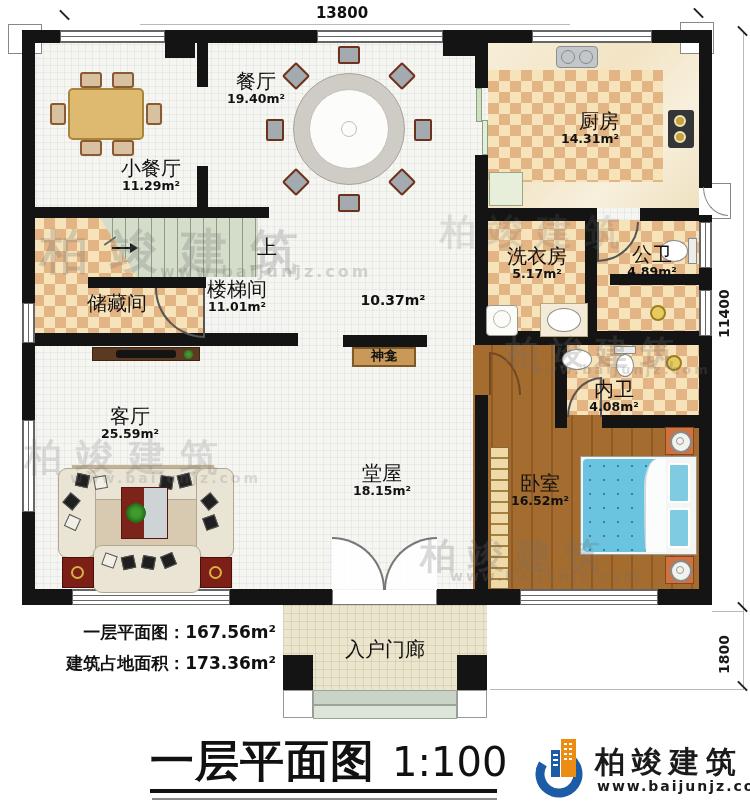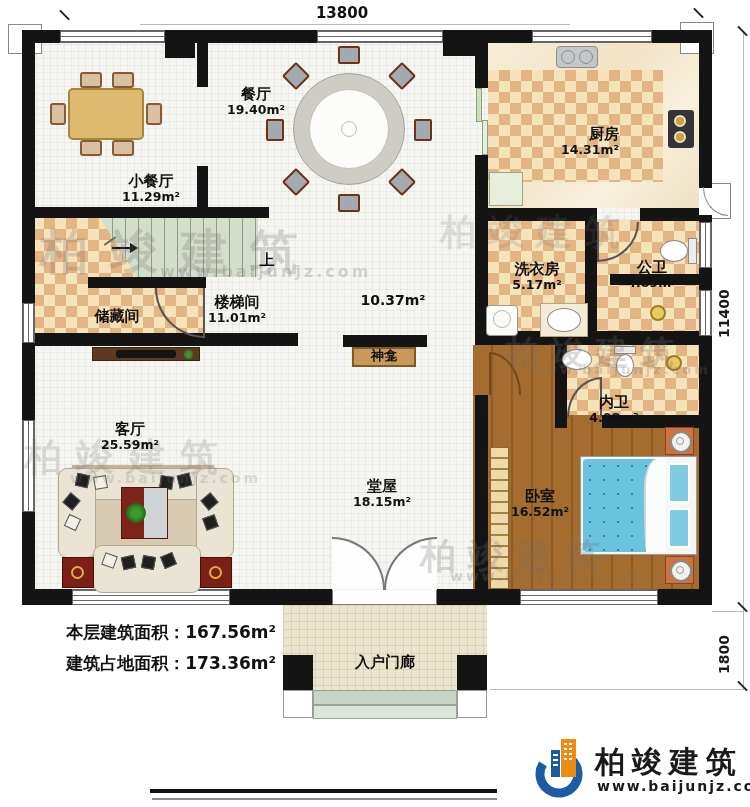--- a/index.html
+++ b/index.html
@@ -18,21 +18,21 @@
   .porchfloor{background-color:#ebe5cd;
     background-image:linear-gradient(rgba(120,110,70,.14) 1px,transparent 1px),
                      linear-gradient(90deg,rgba(120,110,70,.14) 1px,transparent 1px);
     background-size:8px 8px;}
   .wall{position:absolute;background:#141414;box-sizing:border-box;}
   .winH{position:absolute;box-sizing:border-box;background:repeating-linear-gradient(to bottom,#666 0 1px,#fff 1px 5px);border:1px solid #666;}
   .winV{position:absolute;box-sizing:border-box;background:repeating-linear-gradient(to right,#666 0 1px,#fff 1px 5px);border:1px solid #666;}
   .arc{position:absolute;box-sizing:border-box;}
   .leaf{position:absolute;background:#555;}
   .rlabel{position:absolute;transform:translateX(-50%);text-align:center;line-height:1.12;white-space:nowrap;}
-  .rname{font-size:15px;font-weight:700;margin-top:16px;}
+  .rname{font-size:20px;font-weight:400;}
   .rarea{font-size:12.5px;font-weight:700;}
   .furn{position:absolute;box-sizing:border-box;}
   .wm{position:absolute;color:#6f6f6f;opacity:.25;font-weight:800;white-space:nowrap;}
   .wmu{position:absolute;color:#6f6f6f;opacity:.25;font-weight:700;letter-spacing:3px;white-space:nowrap;}
   .vdim{position:absolute;writing-mode:vertical-rl;transform:rotate(180deg);font-weight:700;font-size:14px;color:#1a1a1a;}
   .tick{position:absolute;width:13px;height:2px;background:#222;transform:rotate(45deg);}
   .dimline{position:absolute;background:#b9b9b9;}
   .cush{position:absolute;width:13px;height:13px;border:1px solid #555;box-sizing:border-box;}
   .chair{position:absolute;background:#a4abb0;border:2px solid #6e321b;box-sizing:border-box;border-radius:2px;}
   .schair{position:absolute;background:#d8c1a0;border:2px solid #8a5a30;box-sizing:border-box;border-radius:3px;}
@@ -281,24 +281,28 @@
   <div class="tick" style="left:736px;top:30px;"></div>
   <div class="tick" style="left:736px;top:606px;"></div>
   <div class="vdim" style="left:716px;top:268px;height:70px;">11400</div>
   <div class="dimline" style="left:743px;top:610px;width:1px;height:80px;"></div>
   <div class="dimline" style="left:712px;top:611px;width:32px;height:1px;"></div>
   <div class="dimline" style="left:490px;top:689px;width:254px;height:1px;"></div>
   <div class="tick" style="left:736px;top:685px;"></div>
   <div class="vdim" style="left:716px;top:630px;height:44px;">1800</div>
 
   <div class="abs" style="left:0px;top:617px;width:276px;text-align:right;font-size:17px;font-weight:600;line-height:31px;">
-    <div>本层建筑面积：167.56m²</div>
+    <div>一层平面图：167.56m²</div>
     <div>建筑占地面积：173.36m²</div>
   </div>
 
+  <div class="abs" style="left:150px;top:732px;white-space:nowrap;">
+    <span style="font-size:44px;font-weight:700;letter-spacing:1px;">一层平面图</span>
+    <span style="font-size:40px;font-weight:400;margin-left:12px;">1:100</span>
+  </div>
   <div class="abs" style="left:150px;top:789px;width:347px;height:4px;background:#111;"></div>
   <div class="abs" style="left:152px;top:798px;width:345px;height:2px;background:#8a8a8a;"></div>
 
   <div class="abs" style="left:533px;top:736px;width:210px;height:66px;">
     <svg width="58" height="64" viewBox="0 0 58 64" style="position:absolute;left:0;top:0;">
       <circle cx="26" cy="38" r="19" fill="none" stroke="#1c5ba6" stroke-width="9" stroke-dasharray="88 32" transform="rotate(-55 26 38)"></circle>
       <rect x="28" y="3" width="15" height="38" fill="#ec8c10"></rect>
       <rect x="18" y="14" width="9" height="27" fill="#1c5ba6"></rect>
       <g fill="#fff">
         <rect x="31" y="7" width="3" height="2"></rect>

